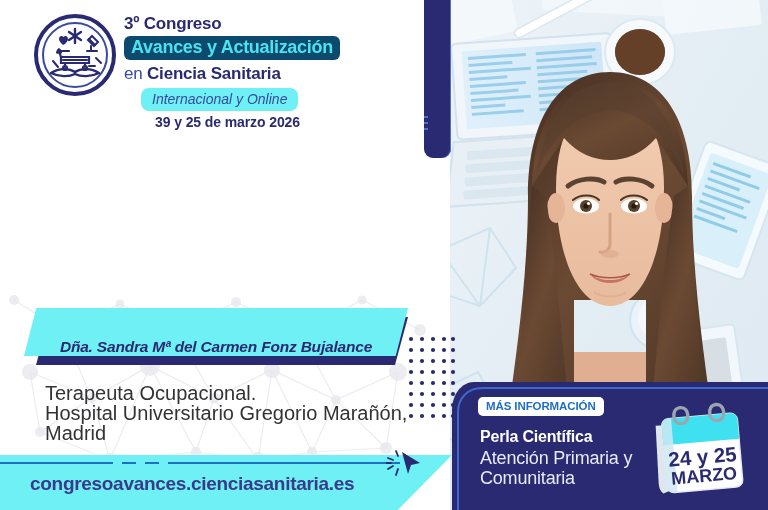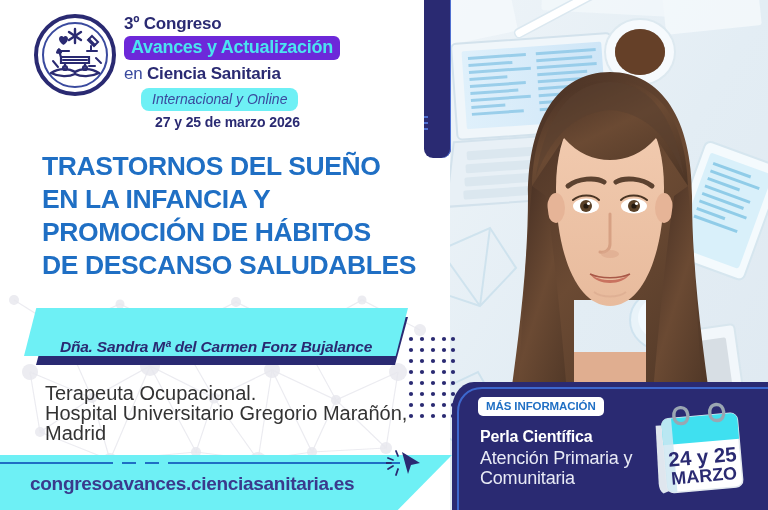--- a/index.html
+++ b/index.html
@@ -38,21 +38,21 @@
   }
 
   
   .logo{position:absolute;left:33px;top:13px;width:84px;height:84px;}
   .hdr{position:absolute;left:124px;top:14px;width:300px;}
   .hdr .l1{
     font-size:17px;font-weight:bold;color:#2a2a72;letter-spacing:-.2px;
     line-height:20px;
   }
   .pill-nav{
-    display:inline-block;background:#6d28d9;color:#4be3f0;
+    display:inline-block;background:#0c4a6e;color:#4be3f0;
     font-size:18px;font-weight:bold;letter-spacing:-.3px;
     padding:1px 7px 3px 7px;border-radius:6px;margin-top:2px;line-height:20px;
   }
   .hdr .l3{
     font-size:17px;color:#3a4a9e;line-height:21px;margin-top:3px;letter-spacing:-.2px;
   }
   .hdr .l3 b{color:#2a2a72;font-weight:bold;}
 
   .pill-cyan{
     position:absolute;left:141px;top:88px;
@@ -393,28 +393,22 @@
     </g>
   </svg>
 
   <div class="hdr">
     <div class="l1">3º Congreso</div>
     <div class="pill-nav">Avances y Actualización</div>
     <div class="l3"><span>en </span><b>Ciencia Sanitaria</b></div>
   </div>
 
   <div class="pill-cyan">Internacional y Online</div>
-  <div class="datetop">27 y 25 de marzo 2026</div>
-
-  <div class="title">
-    <div>TRASTORNOS DEL SUEÑO</div>
-    <div>EN LA INFANCIA Y</div>
-    <div>PROMOCIÓN DE HÁBITOS</div>
-    <div>DE DESCANSO SALUDABLES</div>
-  </div>
+  <div class="datetop">39 y 25 de marzo 2026</div>
+
 
   <div class="speakerwrap">
     <div class="speaker-shadow"></div>
     <div class="speaker">
       <span>Dña. Sandra Mª del Carmen Fonz Bujalance</span>
     </div>
   </div>
 
   <div class="affil">
     <div>Terapeuta Ocupacional.</div>

